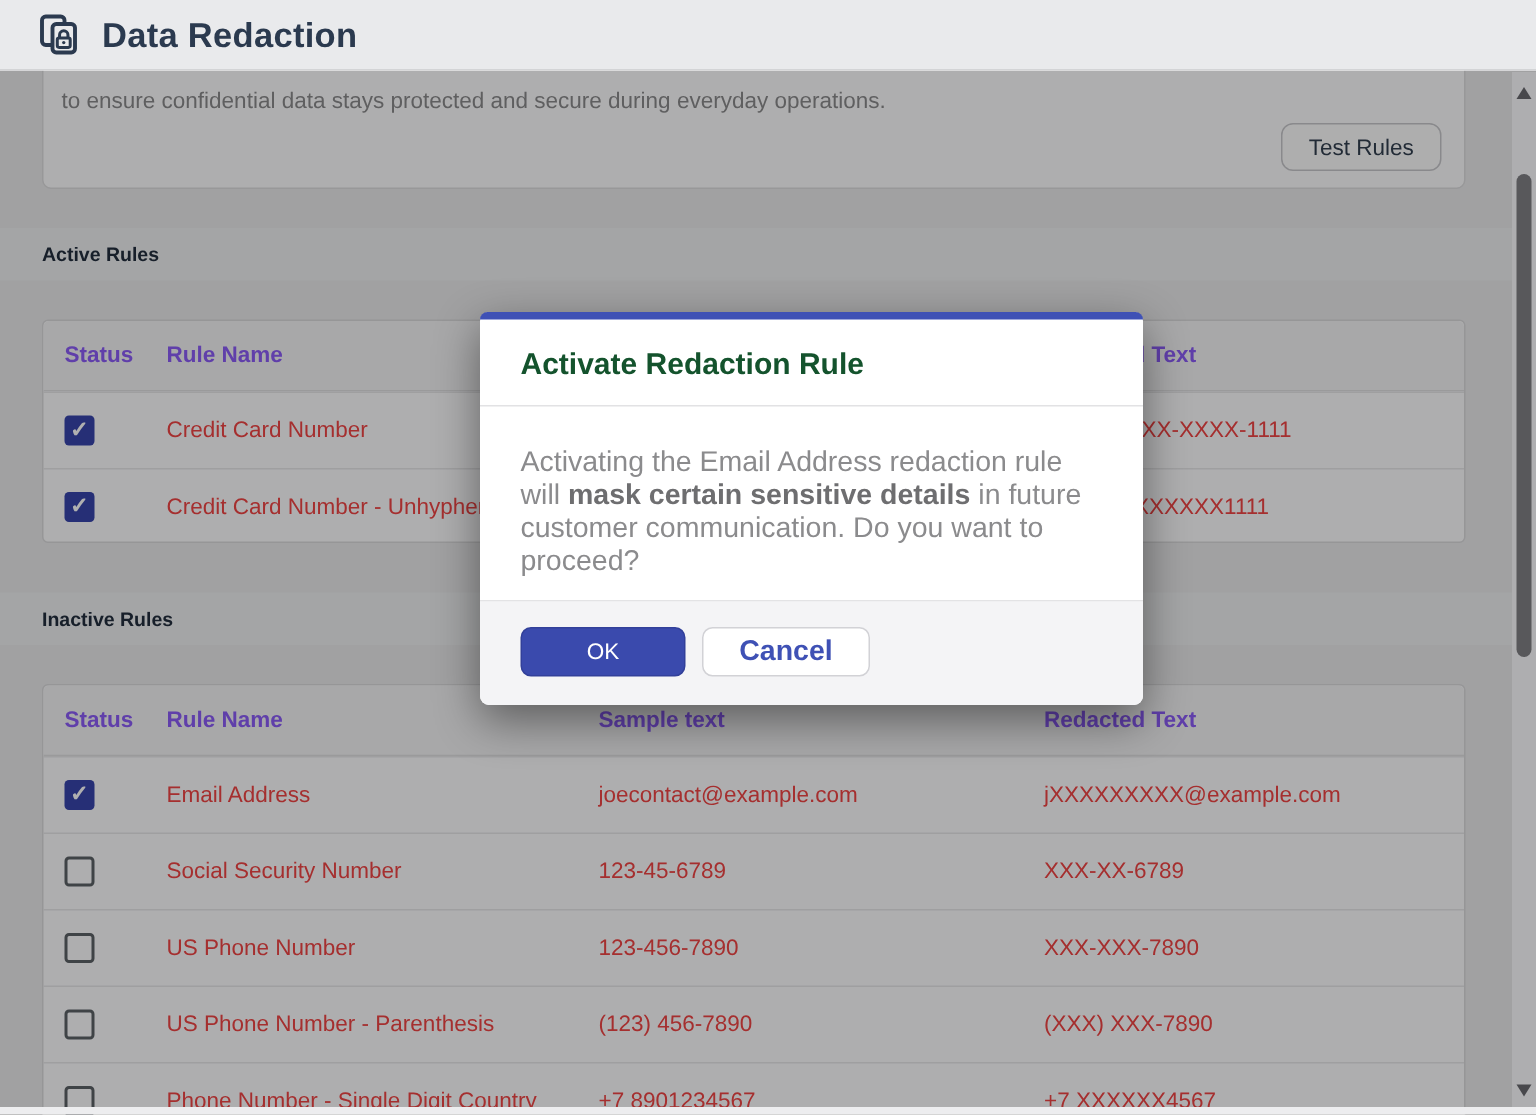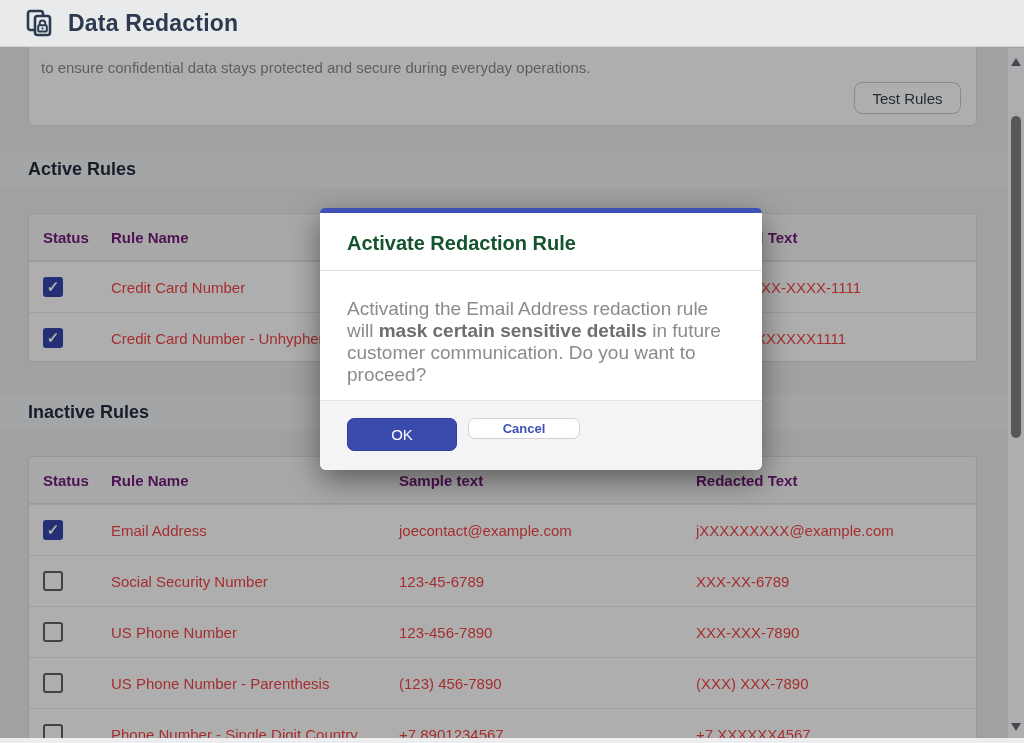--- a/index.html
+++ b/index.html
@@ -26,34 +26,34 @@
     position:absolute; right:15px; top:46px; width:107px; height:32px;
     background:#fcfcfd; border:1px solid #c7c7cb; border-radius:8px;
     font-size:15px; font-weight:500; color:#323f4f; cursor:pointer;
     font-family:"Liberation Sans", sans-serif;
   }
   
   .section-band {
     position:absolute; left:0; width:1024px; height:35px; background:#eeeff1;
     display:flex; align-items:center; z-index:1;
   }
-  .section-band span { margin-left:28px; font-size:18px; font-weight:700; color:#222e3d; }
+  .section-band span { margin-left:28px; font-size:13px; font-weight:700; color:#222e3d; }
   .band-active { top:152px; }
   .band-inactive { top:395px; }
   
   .rule-table {
     position:absolute; left:28px; width:949px; background:#fdfdfe;
     border:1px solid #d9d9db; border-radius:4px; z-index:1;
   }
   .tbl-active { top:213px; height:149px; }
   .tbl-inactive { top:456px; height:304px; }
   .t-row { position:absolute; left:0; width:947px; height:51px; border-top:1px solid #e6e6e8; }
   .t-head { position:absolute; left:0; top:0; width:947px; height:47px; background:#f3f3f5; border-top:none; border-bottom:1px solid #dfdfe1; border-radius:4px 4px 0 0; }
   .cell { position:absolute; top:50%; transform:translateY(-50%); font-size:15px; color:#ef4444; white-space:nowrap; }
-  .t-head .cell { font-weight:700; color:#701a75; }
+  .t-head .cell { font-weight:700; color:#8b5cf6; }
   .c-status { left:14px; }
   .c-name { left:82px; }
   .c-sample { left:370px; }
   .c-redacted { left:667px; }
   
   .cbx {
     position:absolute; left:14px; top:50%; transform:translateY(-50%);
     width:20px; height:20px; border-radius:3px; cursor:pointer;
   }
   .cbx.checked { background:#3744ab; color:#fff; font-size:15px; font-weight:700; text-align:center; line-height:20px; }
@@ -82,23 +82,23 @@
     position:absolute; left:0; top:192px; width:442px; height:70px;
     background:#f4f4f6; border-top:1px solid #e3e3e5; border-radius:0 0 6px 6px;
   }
   .btn-ok {
     position:absolute; left:27px; top:17px; width:110px; height:33px;
     background:#3a4aad; border:1px solid #32409a; border-radius:7px;
     color:#ffffff; font-size:15px; font-weight:400; cursor:pointer;
     font-family:"Liberation Sans", sans-serif;
   }
   .btn-cancel {
-    position:absolute; left:148px; top:17px; width:112px; height:21px;
+    position:absolute; left:148px; top:17px; width:112px; height:33px;
     background:#ffffff; border:1px solid #d2d2d6; border-radius:7px;
-    color:#3f51b5; font-size:13px; font-weight:700; cursor:pointer;
+    color:#3f51b5; font-size:19px; font-weight:700; cursor:pointer;
     font-family:"Liberation Sans", sans-serif;
   }
 </style>
 </head>
 <body>
 
 <div class="screen">
 
   <div class="app-header">
     <span class="hdr-icon">

